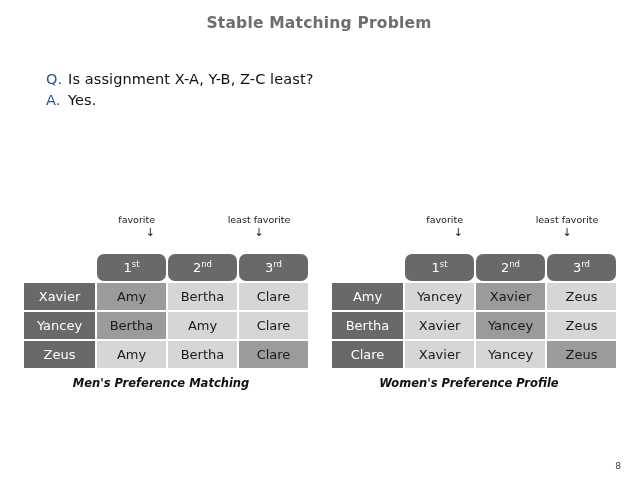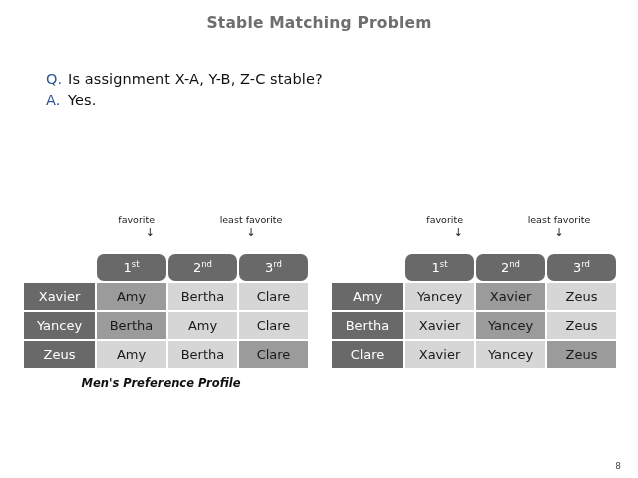--- a/index.html
+++ b/index.html
@@ -80,21 +80,21 @@
   }
   .hint .hint-label { display: block; }
   .hint .hint-arrow {
     display: block;
     margin-top: 2px;
     font-size: 11px;
     line-height: 11px;
     color: #1a1a1a;
   }
   .hint.fav       { left: 71px;  width: 62px; text-align: right; }
-  .hint.leastfav  { left: 188px; width: 82px; }
+  .hint.leastfav  { left: 196px; width: 82px; }
 
   table.grid {
     border-collapse: separate;
     border-spacing: 2px;
     table-layout: fixed;
     width: 278px;
   }
   table.grid td {
     height: 22px;
     font-size: 13px;
@@ -137,21 +137,21 @@
 </head>
 <body>
 
 <div id="slide">
 
   <div class="slide-title">Stable Matching Problem</div>
 
   <div class="qa-block">
     <div class="qa-line">
       <span class="qa-tag">Q.</span>
-      <span class="qa-text">Is assignment X-A, Y-B, Z-C stable?</span>
+      <span class="qa-text">Is assignment X-A, Y-B, Z-C least?</span>
     </div>
     <div class="qa-line">
       <span class="qa-tag">A.</span>
       <span class="qa-text">Yes.</span>
     </div>
   </div>
 
   <div class="pref-table left">
     <div class="hint-row">
       <div class="hint fav">
@@ -186,21 +186,21 @@
       </tr>
       <tr>
         <td class="namecol">Zeus</td>
         <td class="cell light">Amy</td>
         <td class="cell light">Bertha</td>
         <td class="cell dark">Clare</td>
       </tr>
     </tbody>
       </table>
 
-    <div class="caption">Men's Preference Profile</div>
+    <div class="caption">Men's Preference Matching</div>
   </div>
 
   <div class="pref-table right">
     <div class="hint-row">
       <div class="hint fav">
         <span class="hint-label">favorite</span>
         <span class="hint-arrow">↓</span>
       </div>
       <div class="hint leastfav">
         <span class="hint-label">least favorite</span>
@@ -230,17 +230,18 @@
       </tr>
       <tr>
         <td class="namecol">Clare</td>
         <td class="cell light">Xavier</td>
         <td class="cell light">Yancey</td>
         <td class="cell dark">Zeus</td>
       </tr>
     </tbody>
       </table>
 
+    <div class="caption">Women's Preference Profile</div>
   </div>
 
   <div class="page-number">8</div>
 
 </div>
 
 </body></html>

